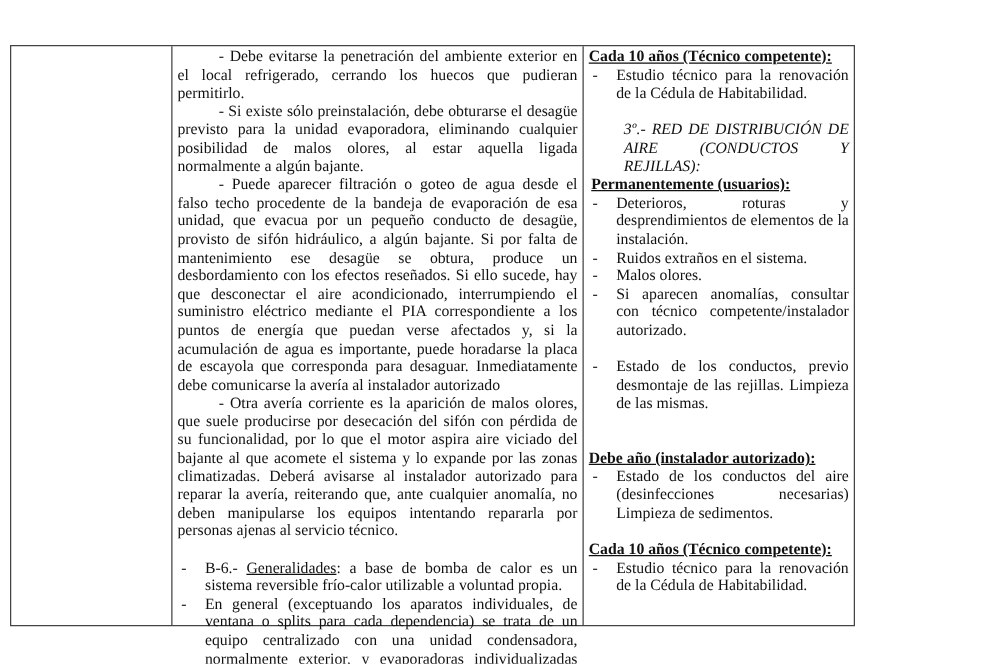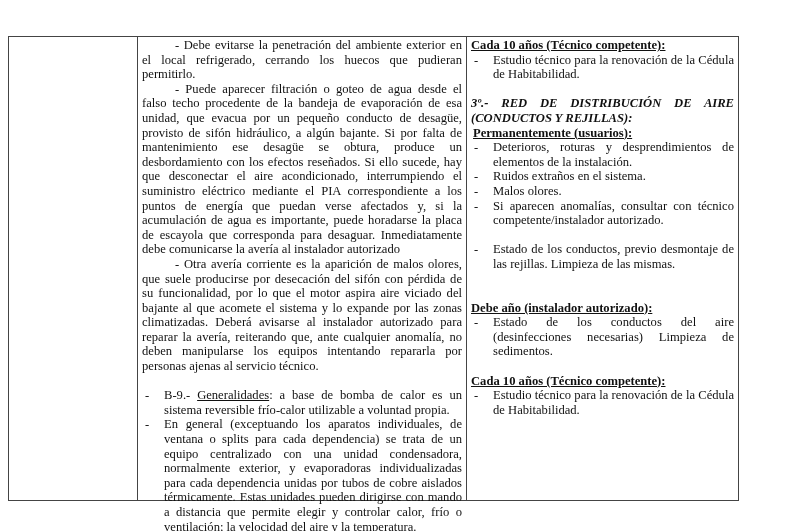--- a/index.html
+++ b/index.html
@@ -1,49 +1,50 @@
 <!DOCTYPE html>
 <html><head>
   <meta charset="utf-8">
   <style>
     html, body { margin: 0; padding: 0; background: #ffffff; }
     body { width: 800px; height: 531px; position: relative; overflow: hidden;
            font-family: "Liberation Serif", "DejaVu Serif", serif; color: #111; }
-    .table { position: absolute; left: 8px; top: 36px; width: 731px; height: 465px;
+    .table { position: absolute; left: 8px; top: 36px; width: 676px; height: 465px;
              border: 1px solid #444; box-sizing: border-box; }
     .col { position: absolute; top: 0; bottom: 0; box-sizing: border-box; }
     .col-a { left: 0; width: 129px; border-right: 1px solid #444; }
     .col-b { left: 129px; width: 329px; border-right: 1px solid #444; padding: 1px 4px 0 4px; }
     .col-c { left: 458px; right: 0; padding: 1px 4px 0 4px; }
     .p { font-size: 12.6px; line-height: 14.6px; text-align: justify; margin: 0; }
     .indent { text-indent: 33px; }
     .blank { height: 14.6px; }
     .head-b { font-weight: bold; font-size: 12.6px; line-height: 14.6px; padding-left: 33px; }
     .bl { display: flex; font-size: 12.6px; line-height: 14.6px; }
     .bl .dash { width: 22px; flex: none; padding-left: 3px; box-sizing: border-box; }
     .bl .txt { flex: 1; text-align: justify; }
     .sec-h { font-weight: bold; text-decoration: underline; font-size: 12.6px; line-height: 14.6px; }
     .sec-h.pad { padding-left: 2px; }
-    .it-h { font-weight: bold; font-style: italic; font-size: 12.6px; line-height: 14.6px; text-align: justify; }
+    .it-h { font-weight: normal; font-style: italic; font-size: 12.6px; line-height: 14.6px; text-align: justify; margin-left: 28px; }
     .u { text-decoration: underline; }
   </style>
 </head>
 <body>
 
 <div class="table">
   <div class="col col-a"></div>
 
   <div class="col col-b">
     <p class="p indent">- Debe evitarse la penetración del ambiente exterior en el local refrigerado, cerrando los huecos que pudieran permitirlo.</p>
+    <p class="p indent">- Si existe sólo preinstalación, debe obturarse el desagüe previsto para la unidad evaporadora, eliminando cualquier posibilidad de malos olores, al estar aquella ligada normalmente a algún bajante.</p>
     <p class="p indent">- Puede aparecer filtración o goteo de agua desde el falso techo procedente de la bandeja de evaporación de esa unidad, que evacua por un pequeño conducto de desagüe, provisto de sifón hidráulico, a algún bajante. Si por falta de mantenimiento ese desagüe se obtura, produce un desbordamiento con los efectos reseñados. Si ello sucede, hay que desconectar el aire acondicionado, interrumpiendo el suministro eléctrico mediante el PIA correspondiente a los puntos de energía que puedan verse afectados y, si la acumulación de agua es importante, puede horadarse la placa de escayola que corresponda para desaguar. Inmediatamente debe comunicarse la avería al instalador autorizado</p>
     <p class="p indent">- Otra avería corriente es la aparición de malos olores, que suele producirse por desecación del sifón con pérdida de su funcionalidad, por lo que el motor aspira aire viciado del bajante al que acomete el sistema y lo expande por las zonas climatizadas. Deberá avisarse al instalador autorizado para reparar la avería, reiterando que, ante cualquier anomalía, no deben manipularse los equipos intentando repararla por personas ajenas al servicio técnico.</p>
     <div class="blank"></div>
     <div class="bl">
       <span class="dash">-</span>
-      <span class="txt"><span>B-9.- </span><span class="u">Generalidades</span><span>: a base de bomba de calor es un sistema reversible frío-calor utilizable a voluntad propia.</span></span>
+      <span class="txt"><span>B-6.- </span><span class="u">Generalidades</span><span>: a base de bomba de calor es un sistema reversible frío-calor utilizable a voluntad propia.</span></span>
     </div>
     <div class="bl">
       <span class="dash">-</span>
       <span class="txt">En general (exceptuando los aparatos individuales, de ventana o splits para cada dependencia) se trata de un equipo centralizado con una unidad condensadora, normalmente exterior, y evaporadoras individualizadas para cada dependencia unidas por tubos de cobre aislados térmicamente. Estas unidades pueden dirigirse con mando a distancia que permite elegir y controlar calor, frío o ventilación; la velocidad del aire y la temperatura.</span>
     </div>
 
   </div>
 
   <div class="col col-c">
     <div class="sec-h">Cada 10 años (Técnico competente):</div>

